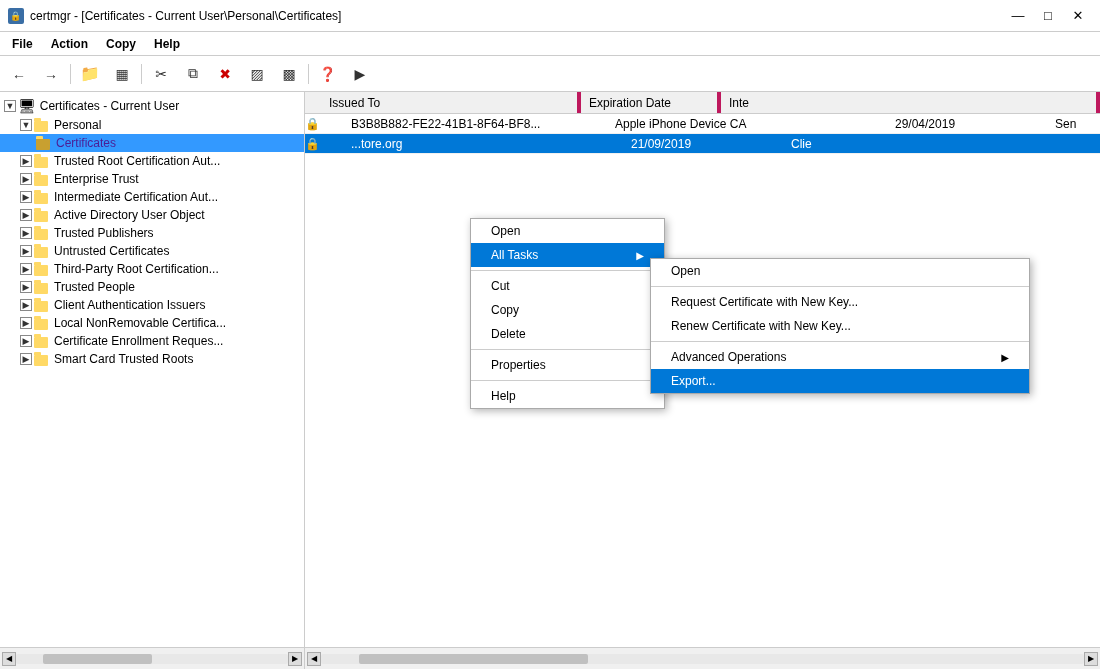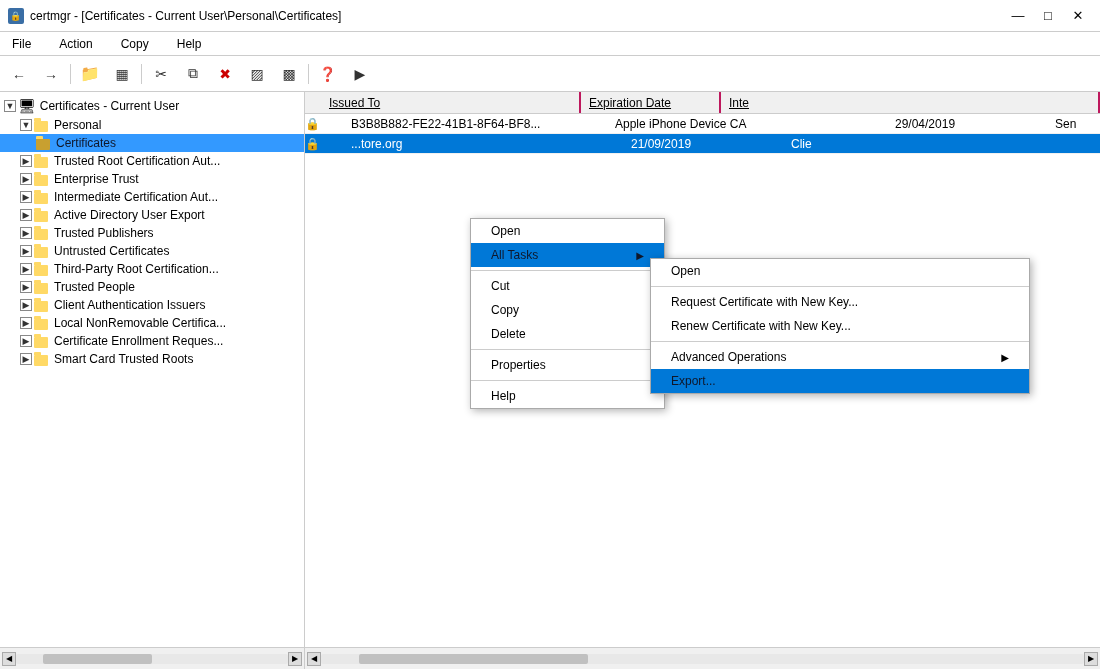--- a/index.html
+++ b/index.html
@@ -58,21 +58,22 @@
     }
 
     
     .menu-bar {
       background: #fff;
       border-bottom: 1px solid #ccc;
       display: flex;
       align-items: flex-end;
       padding: 2px 4px;
       height: 24px;
-      gap: 12px;
+      gap: 2px;
+      font-weight: bold;
     }
     .menu-item {
       padding: 2px 8px;
       cursor: pointer;
       font-size: 12px;
     }
 
     
     .toolbar {
       background: #fff;
@@ -122,21 +123,21 @@
       padding: 4px 0;
     }
     .tree-item {
       display: flex;
       align-items: center;
       padding: 2px 4px;
       cursor: pointer;
       white-space: nowrap;
       font-size: 12px;
     }
-    .tree-item.selected { background: #3399ff; color: #0f172a; }
+    .tree-item.selected { background: #3399ff; color: #4c1d95; }
     .tree-expand {
       width: 12px;
       height: 12px;
       border: 1px solid #888;
       display: flex;
       align-items: center;
       justify-content: center;
       font-size: 9px;
       flex-shrink: 0;
       margin-right: 2px;
@@ -180,28 +181,27 @@
     .col-headers {
       display: flex;
       background: #f0f0f0;
       border-bottom: 1px solid #ccc;
       height: 22px;
       align-items: center;
       font-size: 12px;
     }
     .col-header {
       padding: 2px 8px;
-      border-right: 2px solid #be185d;
+      border-right: 4px solid #be185d;
       white-space: nowrap;
       overflow: hidden;
       cursor: pointer;
       height: 100%;
       display: flex;
       align-items: center;
-      text-decoration: underline;
     }
     .cert-list {
       flex: 1;
       overflow-y: auto;
       background: #fff;
     }
     .cert-row {
       display: flex;
       align-items: center;
       height: 20px;
@@ -299,21 +299,21 @@
     }
     .ctx-item {
       padding: 5px 20px;
       cursor: pointer;
       font-size: 12px;
       display: flex;
       align-items: center;
       justify-content: space-between;
       white-space: nowrap;
     }
-    .ctx-item.highlighted { background: #0078d7; color: #0f172a; }
+    .ctx-item.highlighted { background: #0078d7; color: #ffffff; }
     .ctx-separator {
       height: 1px;
       background: #ccc;
       margin: 3px 0;
     }
     .ctx-arrow {
       margin-left: 8px;
       font-size: 10px;
     }
 
@@ -415,21 +415,21 @@
           <div class="folder-yellow"></div>
         </div>
         <span>Intermediate Certification Aut...</span>
       </div>
 
       <div class="tree-item" style="padding-left: 20px;">
         <div class="tree-expand">▶</div>
         <div class="tree-folder-icon">
           <div class="folder-yellow"></div>
         </div>
-        <span>Active Directory User Export</span>
+        <span>Active Directory User Object</span>
       </div>
 
       <div class="tree-item" style="padding-left: 20px;">
         <div class="tree-expand">▶</div>
         <div class="tree-folder-icon">
           <div class="folder-yellow"></div>
         </div>
         <span>Trusted Publishers</span>
       </div>
 

